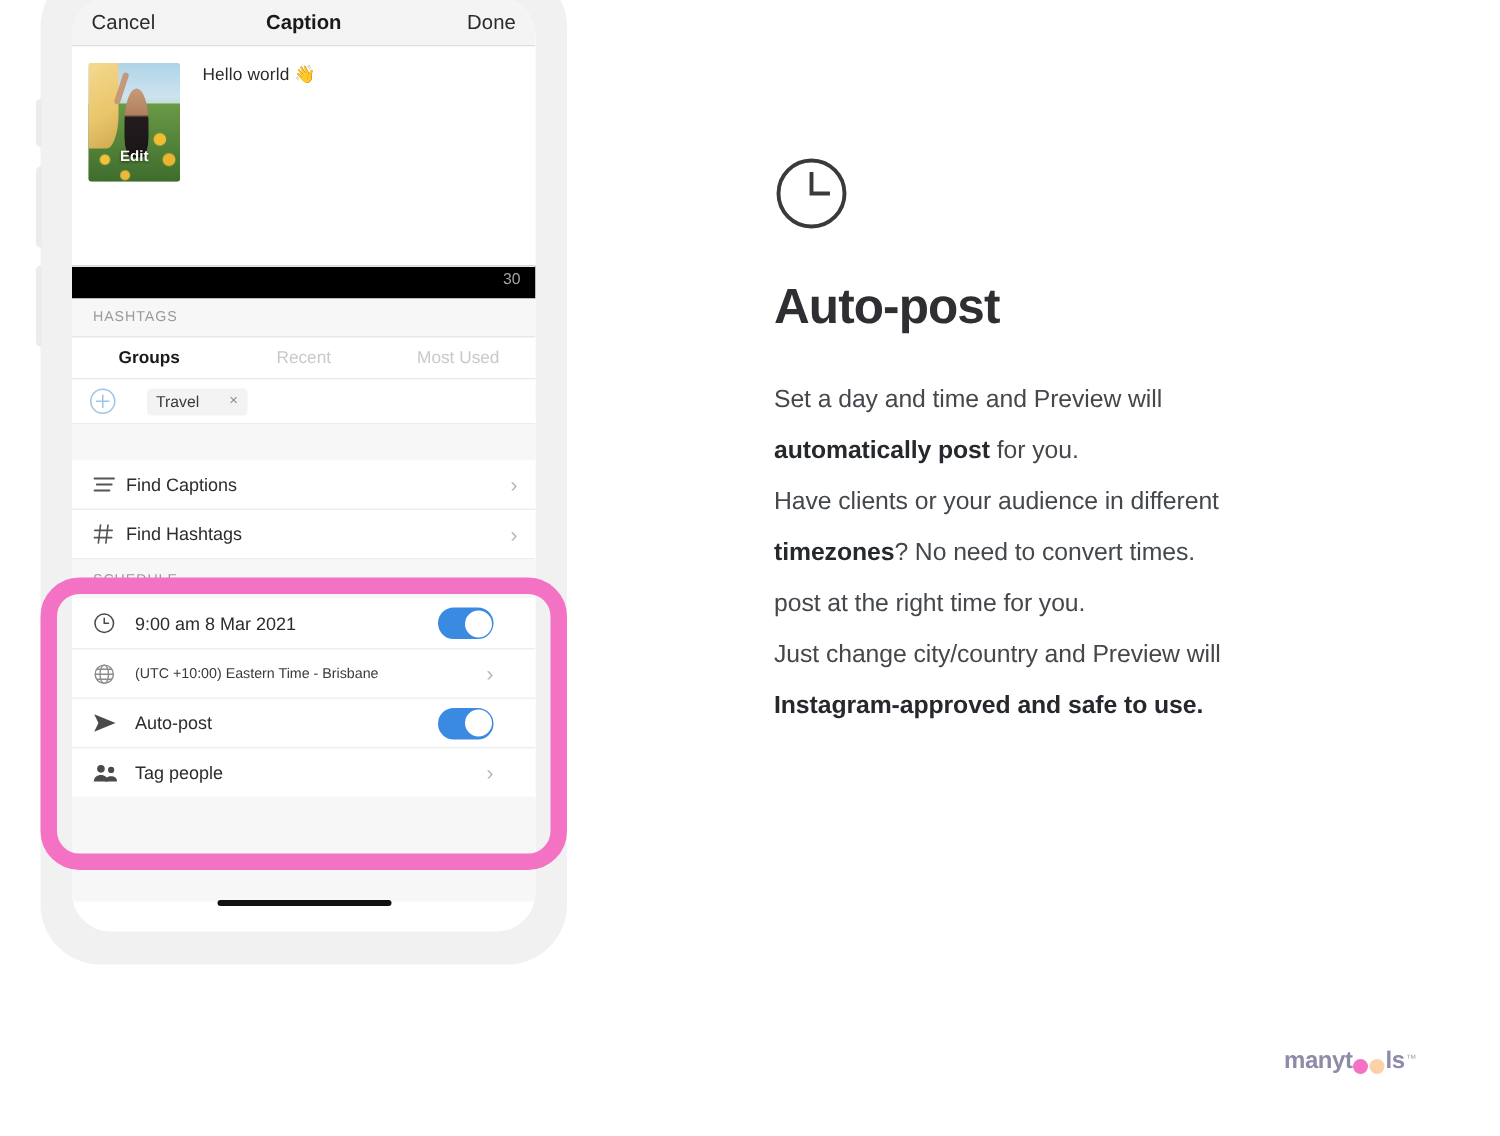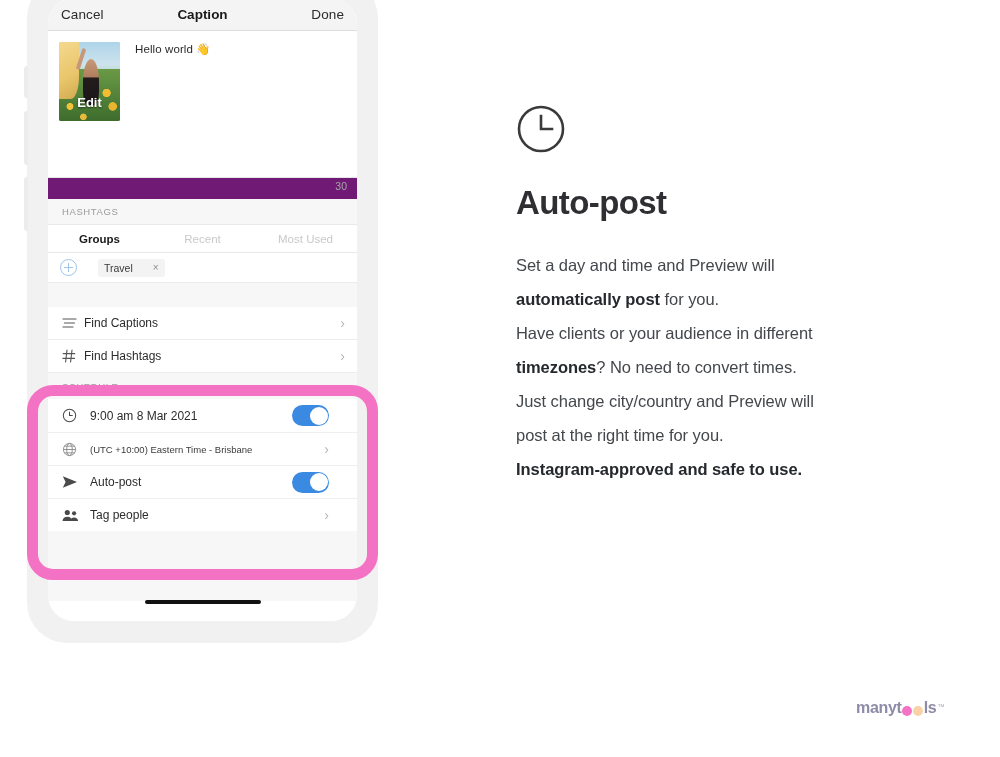--- a/index.html
+++ b/index.html
@@ -141,37 +141,37 @@
     position: absolute; left: 33%; top: 8%; width: 7%; height: 28%;
     background: #c49878;
     transform: rotate(18deg);
     border-radius: 3px;
   }
   .thumb .edit-label {
     position: absolute;
     left: 0; right: 0;
     bottom: 11px;
     text-align: center;
-    font-size: 13px;
+    font-size: 10px;
     font-weight: bold;
     color: #ffffff;
     text-shadow: 0 1px 2px rgba(0,0,0,.55);
   }
   .caption-text {
     font-size: 11.5px;
     color: #2a2a2a;
     margin-left: 15px;
     margin-top: 0px;
     letter-spacing: .1px;
   }
 
   
   .counter-strip {
     height: 22px;
-    background: #701a75;
+    background: #000000;
     border-top: 1px solid #e6e6e6;
     text-align: right;
     padding: 2px 10px 0 0;
     font-size: 10.5px;
     color: #a5a5a5;
   }
 
   .section-label {
     height: 25px;
     background: #f7f7f7;
@@ -538,22 +538,22 @@
       </svg>
     </div>
 
     <div class="panel-title">Auto-post</div>
 
     <div class="panel-body">
       <p><span>Set a day and time and Preview will</span></p>
       <p><b>automatically post</b><span> for you.</span></p>
       <p><span>Have clients or your audience in different</span></p>
       <p><b>timezones</b><span>? No need to convert times.</span></p>
+      <p><span>post at the right time for you.</span></p>
       <p><span>Just change city/country and Preview will</span></p>
-      <p><span>post at the right time for you.</span></p>
       <p><b>Instagram-approved and safe to use.</b></p>
     </div>
   </div>
 
   <div class="logo">
     <span>many</span>
     <span>t</span>
     <span class="dot pink"></span>
     <span class="dot peach"></span>
     <span>ls</span>

